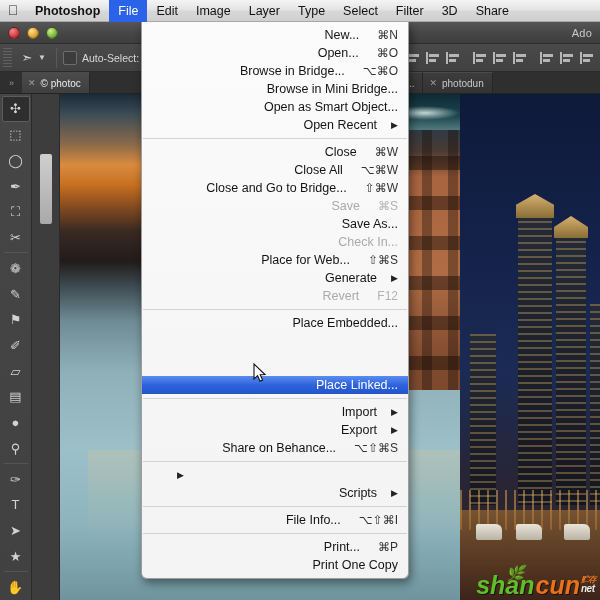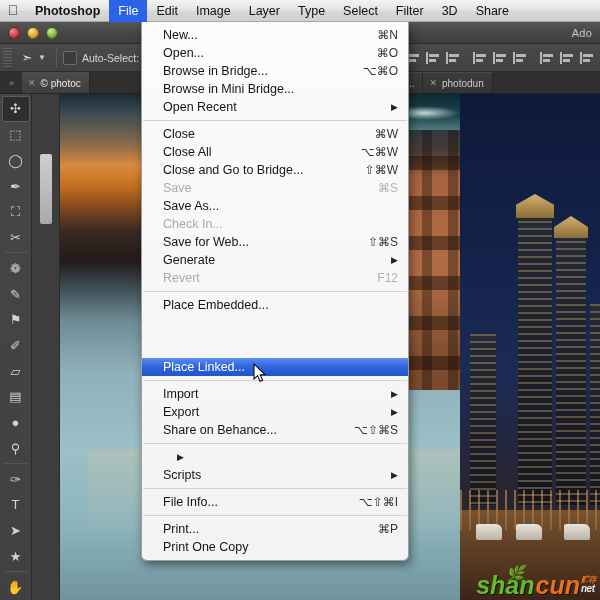--- a/index.html
+++ b/index.html
@@ -192,21 +192,21 @@
     position:absolute; left:141px; top:22px; width:268px;
     background: linear-gradient(180deg,#fbfbfb,#f3f3f3);
     border:1px solid #9d9d9d; border-top:none;
     border-radius: 0 0 6px 6px;
     box-shadow: 2px 4px 10px rgba(0,0,0,.45);
     padding: 4px 0 4px 0;
     z-index: 50;
   }
   .mrow {
     display:flex; align-items:center; height:18px;
-    padding: 0 10px 0 21px; font-size:12.5px; color:#141414; white-space:nowrap;
+    padding: 0 10px 0 21px; font-size:12.5px; color:#141414; white-space:nowrap;text-align:right;
   }
   .mrow.disabled { color:#aaaaaa; }
   .mrow.hl {
     background: linear-gradient(180deg,#5b8cf0 0%,#2f63dd 50%,#2255c9 100%);
     color:#ffffff;
     margin-top:44px;
   }
   .mlabel { flex:1; }
   .mkey { font-size:12px; color:#333; letter-spacing:0px; padding-left:18px; }
   .mrow.disabled .mkey { color:#b2b2b2; }
@@ -401,20 +401,23 @@
         <span class="mkey">⌘O</span>
       </div>
       <div class="mrow">
         <span class="mlabel">Browse in Bridge...</span>
         <span class="mkey">⌥⌘O</span>
       </div>
       <div class="mrow">
         <span class="mlabel">Browse in Mini Bridge...</span>
       </div>
       <div class="mrow">
+        <span class="mlabel">Open as Smart Object...</span>
+      </div>
+      <div class="mrow">
         <span class="mlabel">Open Recent</span>
         <span class="msub">▶</span>
       </div>
       <div class="msep"></div>
       <div class="mrow">
         <span class="mlabel">Close</span>
         <span class="mkey">⌘W</span>
       </div>
       <div class="mrow">
         <span class="mlabel">Close All</span>
@@ -428,21 +431,21 @@
         <span class="mlabel">Save</span>
         <span class="mkey">⌘S</span>
       </div>
       <div class="mrow">
         <span class="mlabel">Save As...</span>
       </div>
       <div class="mrow disabled">
         <span class="mlabel">Check In...</span>
       </div>
       <div class="mrow">
-        <span class="mlabel">Save for Web...</span>
+        <span class="mlabel">Place for Web...</span>
         <span class="mkey">⇧⌘S</span>
       </div>
       <div class="mrow">
         <span class="mlabel">Generate</span>
         <span class="msub">▶</span>
       </div>
       <div class="mrow disabled">
         <span class="mlabel">Revert</span>
         <span class="mkey">F12</span>
       </div>

